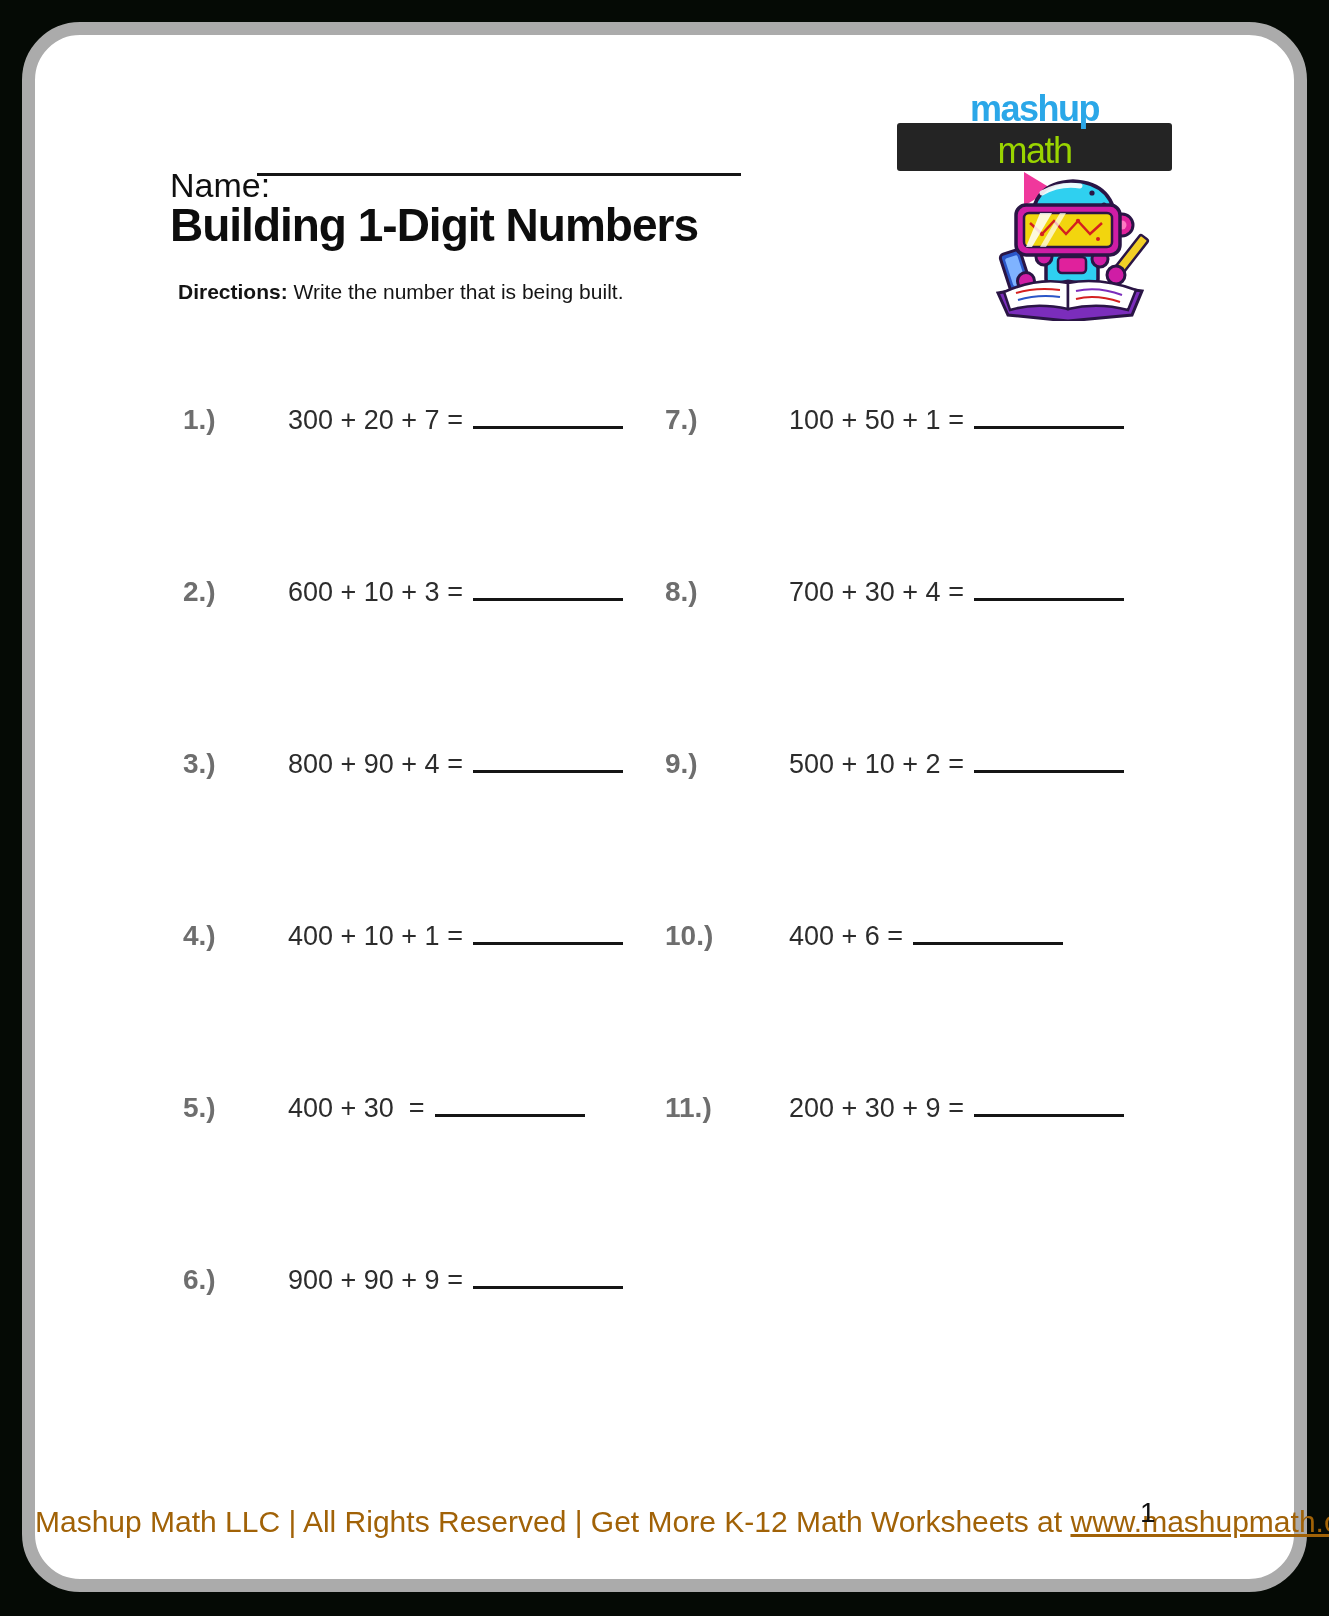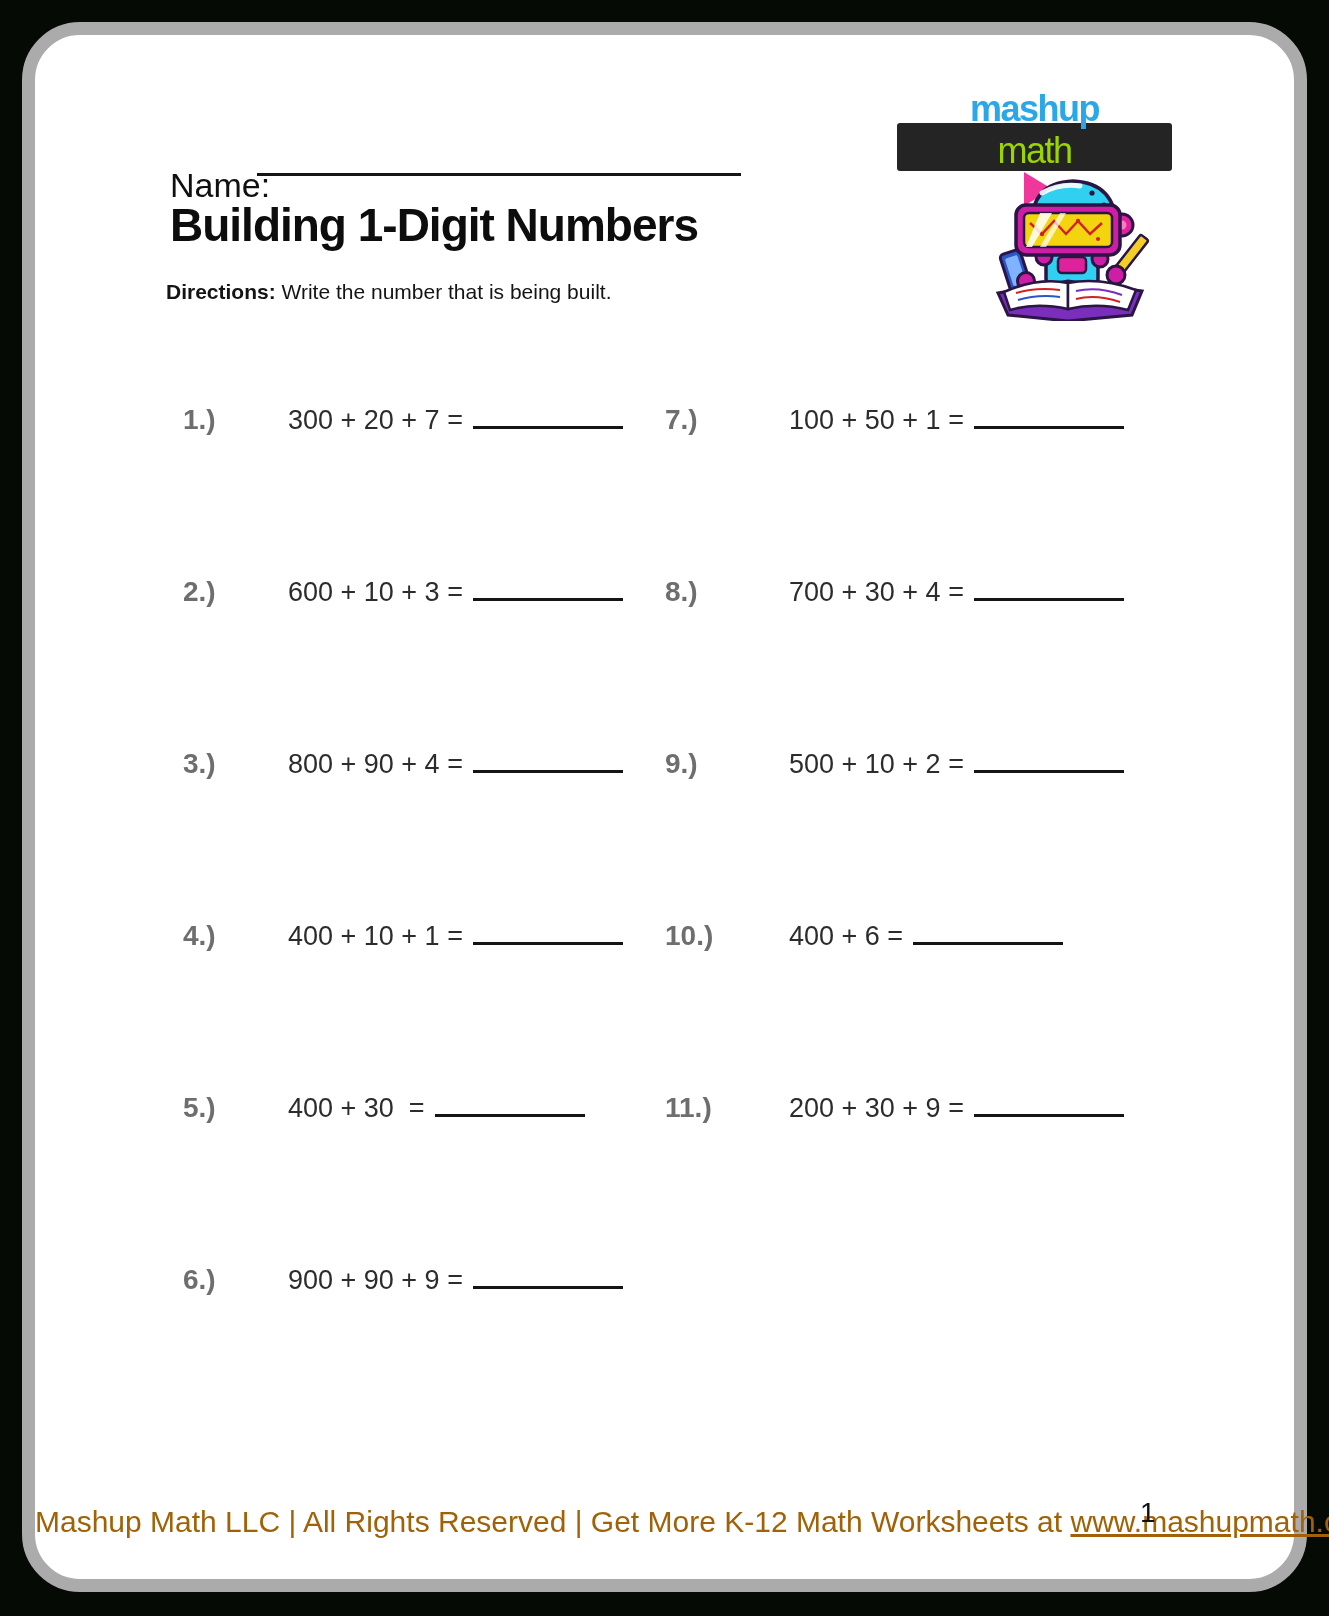--- a/index.html
+++ b/index.html
@@ -15,21 +15,21 @@
     background:#ffffff;
     border:13px solid #ababab;
     border-radius:58px;
   }
   .page * { position:absolute; }
 
   
   .name-row-label { left:135px; top:103px; font-size:34px; color:#101010; white-space:pre;margin-top:28px; }
   .name-blank { left:222px; top:104px; width:484px; height:34px; border-bottom:3px solid #151515; }
   .worksheet-title { left:135px; top:163px; font-size:46px; font-weight:bold; color:#0d0d0d; letter-spacing:-1px; white-space:pre; }
-  .directions { left:131px; top:245px; font-size:21px; color:#141414; white-space:pre-wrap; }
+  .directions { left:143px; top:245px; font-size:21px; color:#141414; white-space:pre-wrap; }
   .directions b { position:static; }
 
   
   .logo-bar {
     left:862px; top:88px; width:275px; height:48px;
     background:#242424; border-radius:3px;
     display:flex; align-items:center; justify-content:center;flex-direction:column;
   }
   .logo-bar span { position:static; }
   .logo-word1 { font-size:36px; font-weight:bold; color:#2ba7e8; letter-spacing:-1.5px; }

